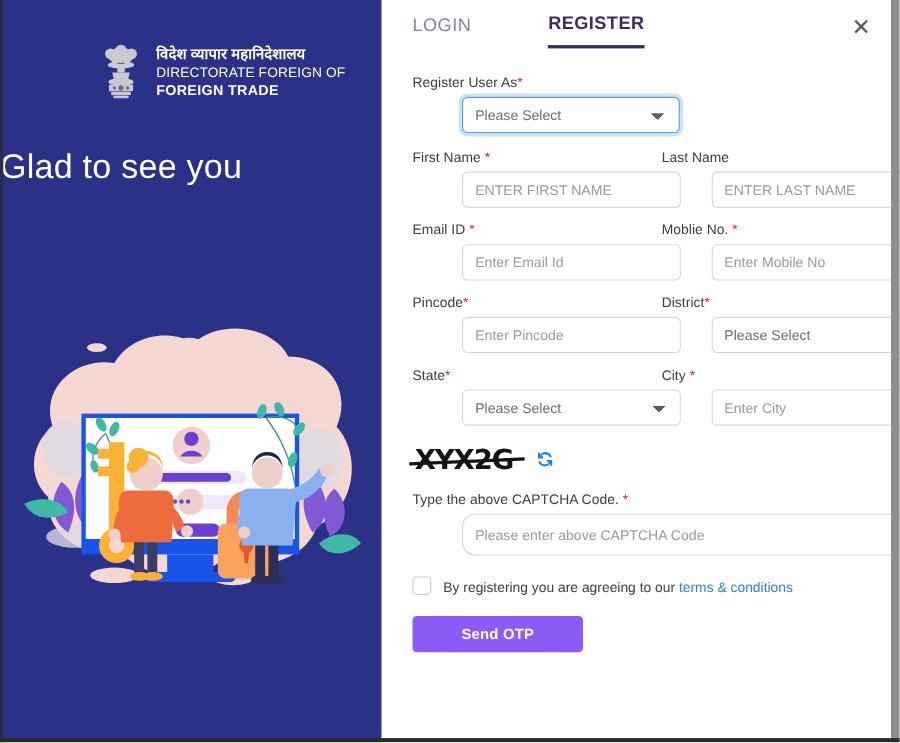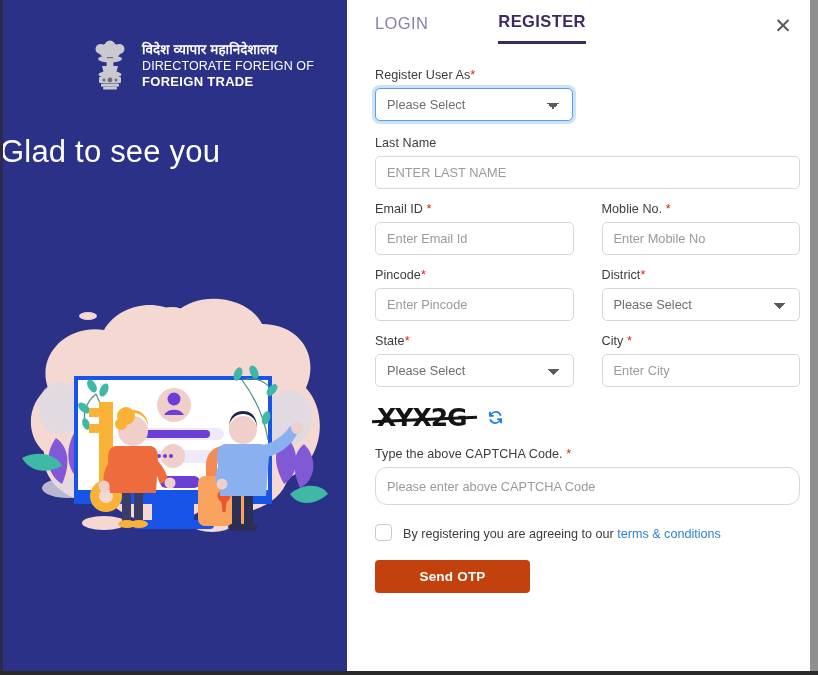--- a/index.html
+++ b/index.html
@@ -152,20 +152,21 @@
     width: 100%;
     height: 33px;
     border: 1px solid #d5d7db;
     border-radius: 5px;
     background: #ffffff;
     font-size: 12.8px;
     color: #3c3c3c;
     padding: 0 11px;
     font-family: "Liberation Sans", sans-serif;
     outline: none;
+    margin-left: 45px;
   }
   .ctrl::placeholder { color: #9a9a9a; }
 
   select.ctrl {
     -webkit-appearance: none;
     appearance: none;
     color: #6e6e6e;
     background-image:
       linear-gradient(45deg, transparent 50%, #5b5b5b 50%),
       linear-gradient(135deg, #5b5b5b 50%, transparent 50%);
@@ -238,21 +239,21 @@
   }
   .terms-text { font-size: 12.6px; color: #3c3c3c; }
   .terms-link { color: #2f7fd6; cursor: pointer; }
 
   .send-otp {
     margin-top: 19px;
     width: 155px;
     height: 33px;
     border: none;
     border-radius: 4px;
-    background: #c2410c;
+    background: #8b5cf6;
     color: #ffffff;
     font-size: 13.5px;
     font-weight: 700;
     letter-spacing: .2px;
     cursor: pointer;
     font-family: "Liberation Sans", sans-serif;
   }
 </style>
 </head>
 <body>
@@ -433,20 +434,24 @@
       <div class="usertype-wrap">
         <label class="field-label"><span>Register User As</span><span class="req">*</span></label>
         <select class="ctrl focused">
           <option>Please Select</option>
         </select>
       </div>
 
       
       <div class="row">
         <div class="col">
+          <label class="field-label"><span>First Name </span><span class="req">*</span></label>
+          <input class="ctrl" type="text" placeholder="ENTER FIRST NAME" style="">
+        </div>
+        <div class="col">
           <label class="field-label">Last Name</label>
           <input class="ctrl" type="text" placeholder="ENTER LAST NAME" style="">
         </div>
       </div>
 
       
       <div class="row">
         <div class="col">
           <label class="field-label"><span>Email ID </span><span class="req">*</span></label>
           <input class="ctrl" type="text" placeholder="Enter Email Id" style="">

